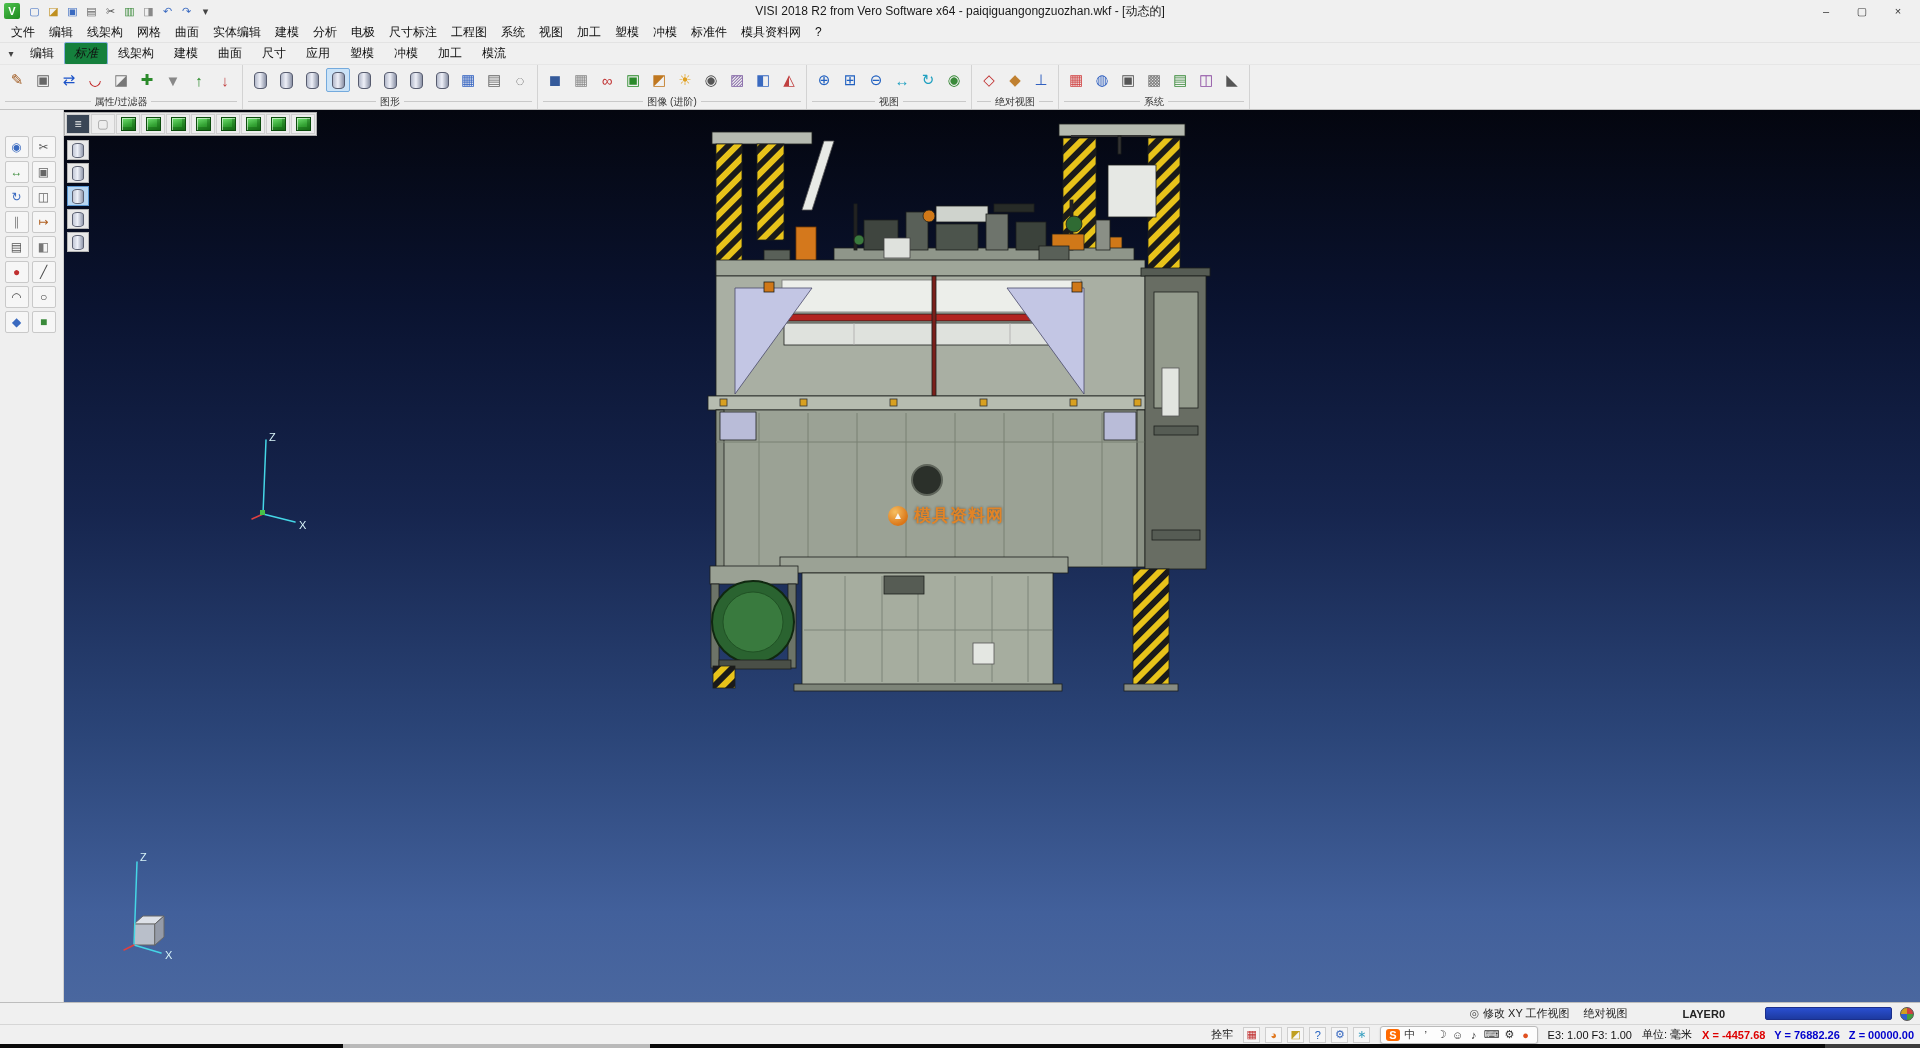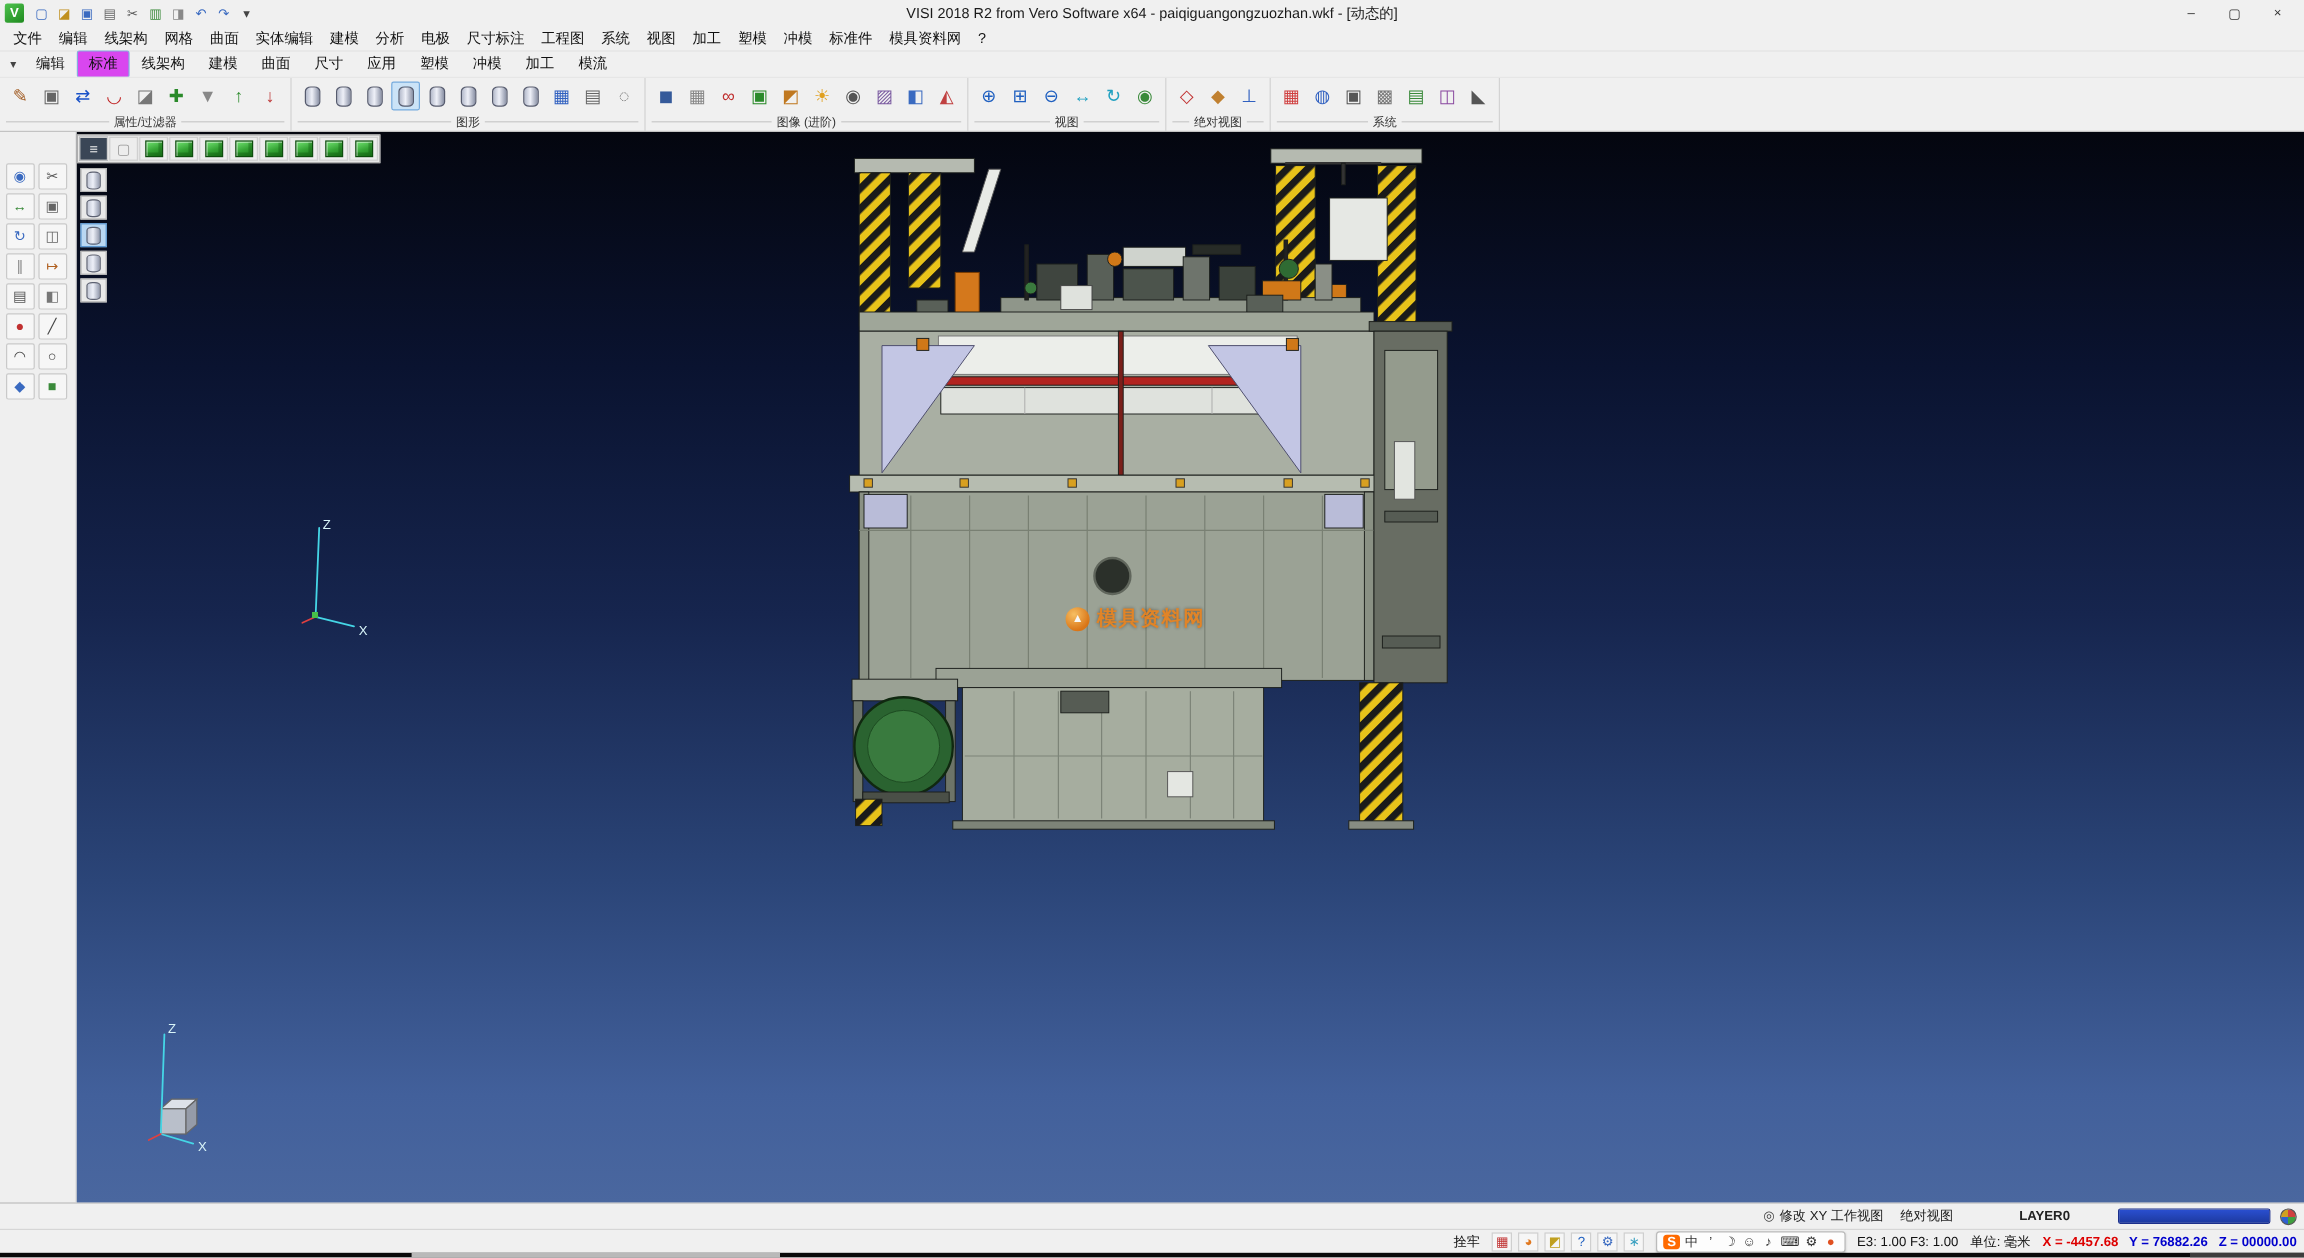--- a/index.html
+++ b/index.html
@@ -18,21 +18,21 @@
   .win-btn { width:36px; height:20px; display:flex; align-items:center; justify-content:center; font-size:11px; color:#333; }
 
   
   .menubar { height:20px; display:flex; align-items:center; padding-left:4px; flex:0 0 auto; }
   .menu-item { padding:2px 7px; white-space:nowrap; }
 
   
   .tabrow { height:22px; display:flex; align-items:center; padding-left:2px; border-top:1px solid #e3e3e3; flex:0 0 auto; }
   .tab-drop { width:18px; text-align:center; color:#444; font-size:10px; }
   .tab { padding:2px 9px; border:1px solid transparent; border-radius:2px; white-space:nowrap; }
-  .tab.active { background:#d946ef; border-color:#84aede; }
+  .tab.active { background:#15803d; border-color:#84aede;font-style:italic; }
 
   
   .ribbon { height:46px; display:flex; align-items:stretch; border-top:1px solid #e6e6e6; border-bottom:1px solid #c3c3c3; flex:0 0 auto; background:#f0f0f0; }
   .rgroup { display:flex; flex-direction:column; border-right:1px solid #d3d3d3; padding:1px 5px 0 5px; }
   .ricons { display:flex; align-items:center; gap:2px; height:29px; }
   .ricon { width:24px; height:24px; display:flex; align-items:center; justify-content:center; font-size:15px; }
   .ricon.active { background:#cbe3f7; border:1px solid #74aadd; border-radius:2px; }
   .ricon.cyl::after { content:""; width:11px; height:15px; border-radius:5px / 4px;
       background:linear-gradient(90deg,#b4bacb,#eef0f8 45%,#8b92a6); border:1px solid #565b6e; }
   .rlabel { height:15px; font-size:10px; color:#333; display:flex; align-items:center; gap:4px; white-space:nowrap; }

